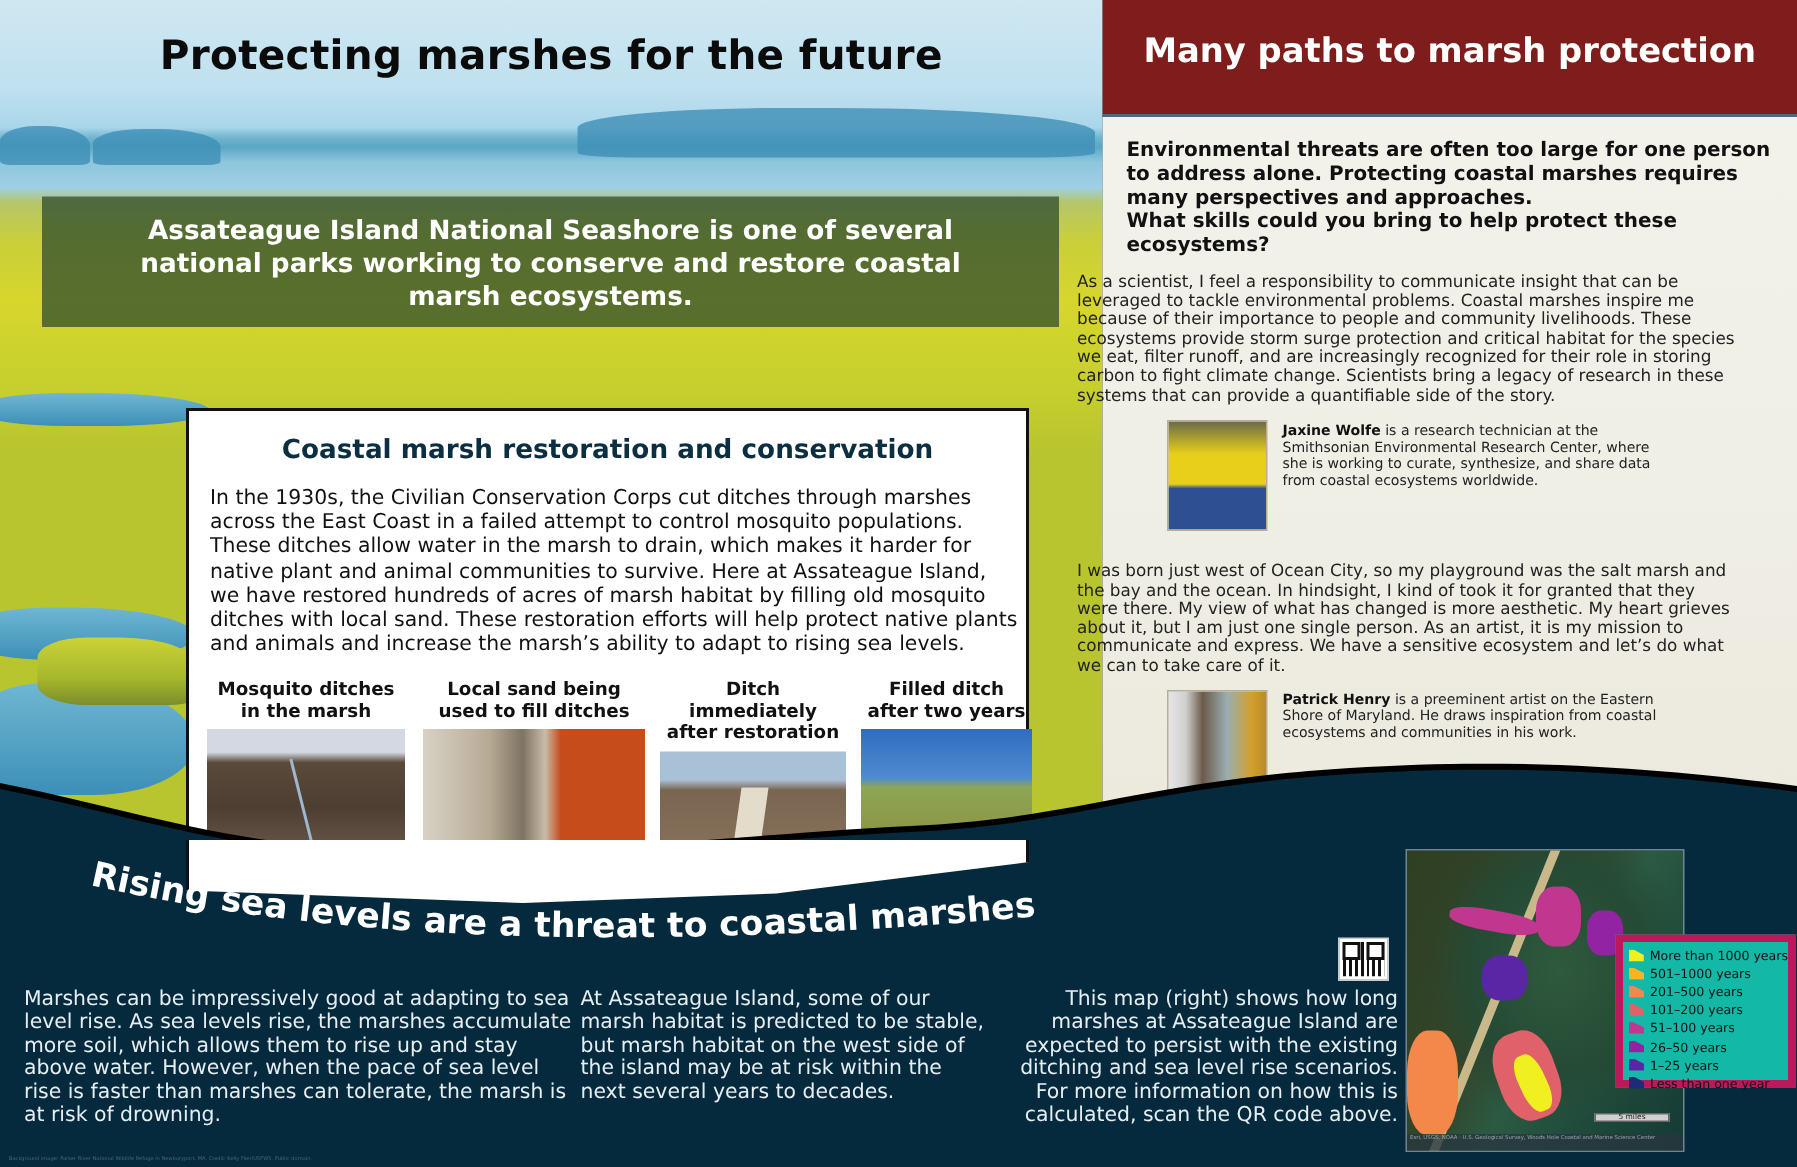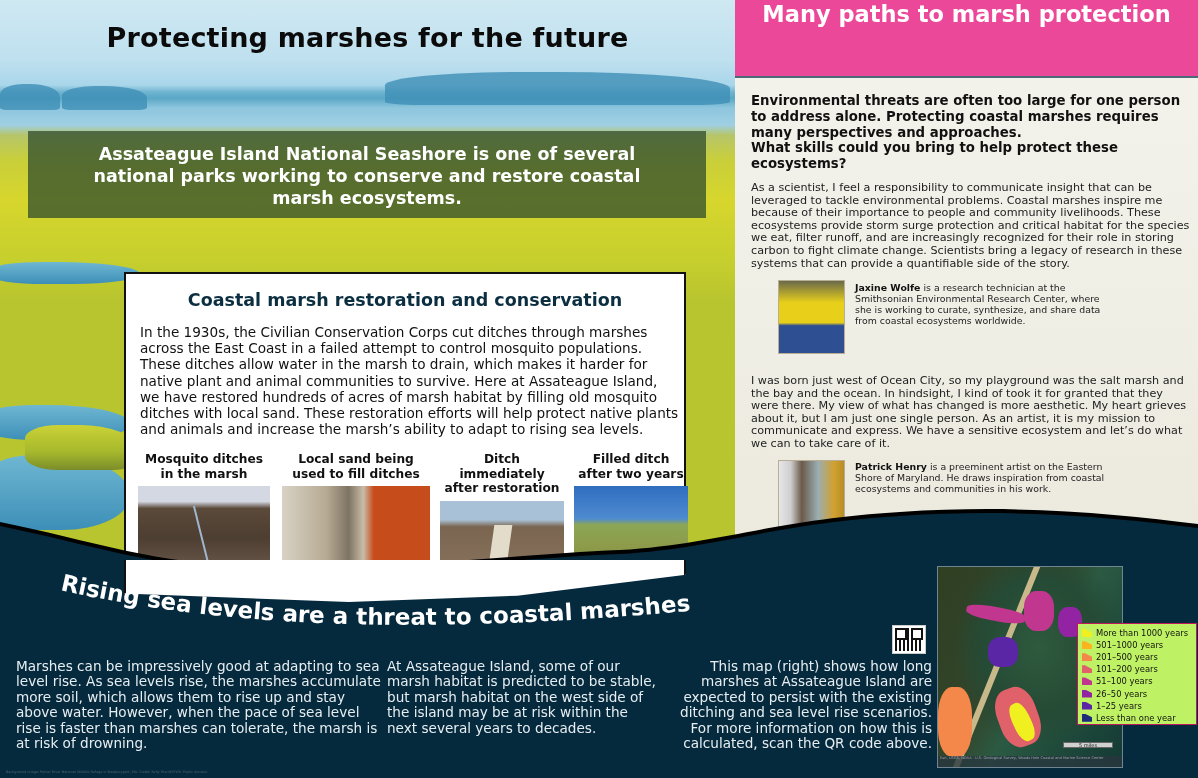--- a/index.html
+++ b/index.html
@@ -56,34 +56,34 @@
   .ph3::after { content:""; position:absolute; left:40%; top:28%; width:18px; height:72%; background:#e4dccb; transform: skewX(-8deg); }
   .ph4 { background: linear-gradient(180deg,#2f6dbf 0,#4f8bd0 38%,#8ba655 45%,#8d9b4a 70%,#7a8a3c 100%); }
 
   
   .right-bg {
     position: absolute; left: 735px; top: 0; width: 463px; height: 778px;
     background: linear-gradient(180deg,#f4f3ec 0,#f0efe6 40%,#ece9dd 70%,#e6e2d2 100%);
   }
   .right-header {
     position: absolute; left: 735px; top: 0; width: 463px; height: 78px;
-    background: #ec4899; color: #fff; text-align: center;
-    font-size: 22.5px; font-weight: bold; line-height: 28px; padding-top: 0;
+    background: #7f1d1d; color: #fff; text-align: center;
+    font-size: 22.5px; font-weight: bold; line-height: 28px; padding-top: 20px;
     border-bottom: 2px solid #4c6a78;
   }
   .right-lead {
     position: absolute; left: 751px; top: 93px; width: 440px;
     font-size: 13.3px; font-weight: bold; line-height: 16px; color: #111;
   }
   .right-question {
     position: absolute; left: 751px; top: 140px; width: 440px;
     font-size: 13.3px; line-height: 16px; color: #111; font-weight: 700;
   }
   .quote {
-    position: absolute; left: 751px; width: 440px;
+    position: absolute; left: 718px; width: 440px;
     font-size: 11.2px; line-height: 12.6px; color: #222;
   }
   .bio {
     position: absolute; left: 855px; width: 250px;
     font-size: 9.4px; line-height: 11px; color: #222;
   }
   .bio b { font-weight: bold; color: #111; }
   .portrait { position: absolute; left: 778px; width: 67px; height: 74px; border: 1px solid #b9ad93; }
   .portrait.p1 { top: 280px; background: linear-gradient(180deg,#6a6a4a 0,#e7cf1a 30%,#e7cf1a 58%,#2f4f93 62%,#2f4f93 100%); }
   .portrait.p2 { top: 460px; background: linear-gradient(90deg,#e6e6e6 0,#cfcfcf 18%,#6b5a4a 35%,#9aaeb2 60%,#d2a02c 85%,#b78c2a 100%); }
@@ -126,21 +126,21 @@
   .map-scale {
     position: absolute; left: 1063px; top: 742px; width: 50px; height: 6px;
     background: #d0d0d0; border: 1px solid #666; font-size: 5px; line-height: 4px; text-align: center; color: #222;
   }
   .map-credit {
     position: absolute; left: 938px; top: 756px; width: 184px; height: 11px;
     background: rgba(40,55,62,.8); color: #9aa5ab; font-size: 3.6px; line-height: 3.8px; padding: 1px 2px; overflow: hidden;
   }
   .legend {
     position: absolute; left: 1077px; top: 623px; width: 120px; height: 102px;
-    background: #bef264; border: 1px solid #be185d; padding: 3px 0 0 4px;
+    background: #14b8a6; border: 5px solid #be185d; padding: 3px 0 0 4px;
   }
   .legend-row { display: flex; align-items: center; height: 12.1px; }
   .legend-swatch { width: 10px; height: 8px; margin-right: 4px; clip-path: polygon(0 0, 30% 0, 100% 45%, 100% 100%, 0 100%); }
   .legend-label { font-size: 8.4px; color: #111; white-space: nowrap; }
 
   .photo-credit {
     position: absolute; left: 6px; top: 770px; font-size: 3.4px; color: #4b6472; white-space: nowrap;
   }
 </style>
 </head>

